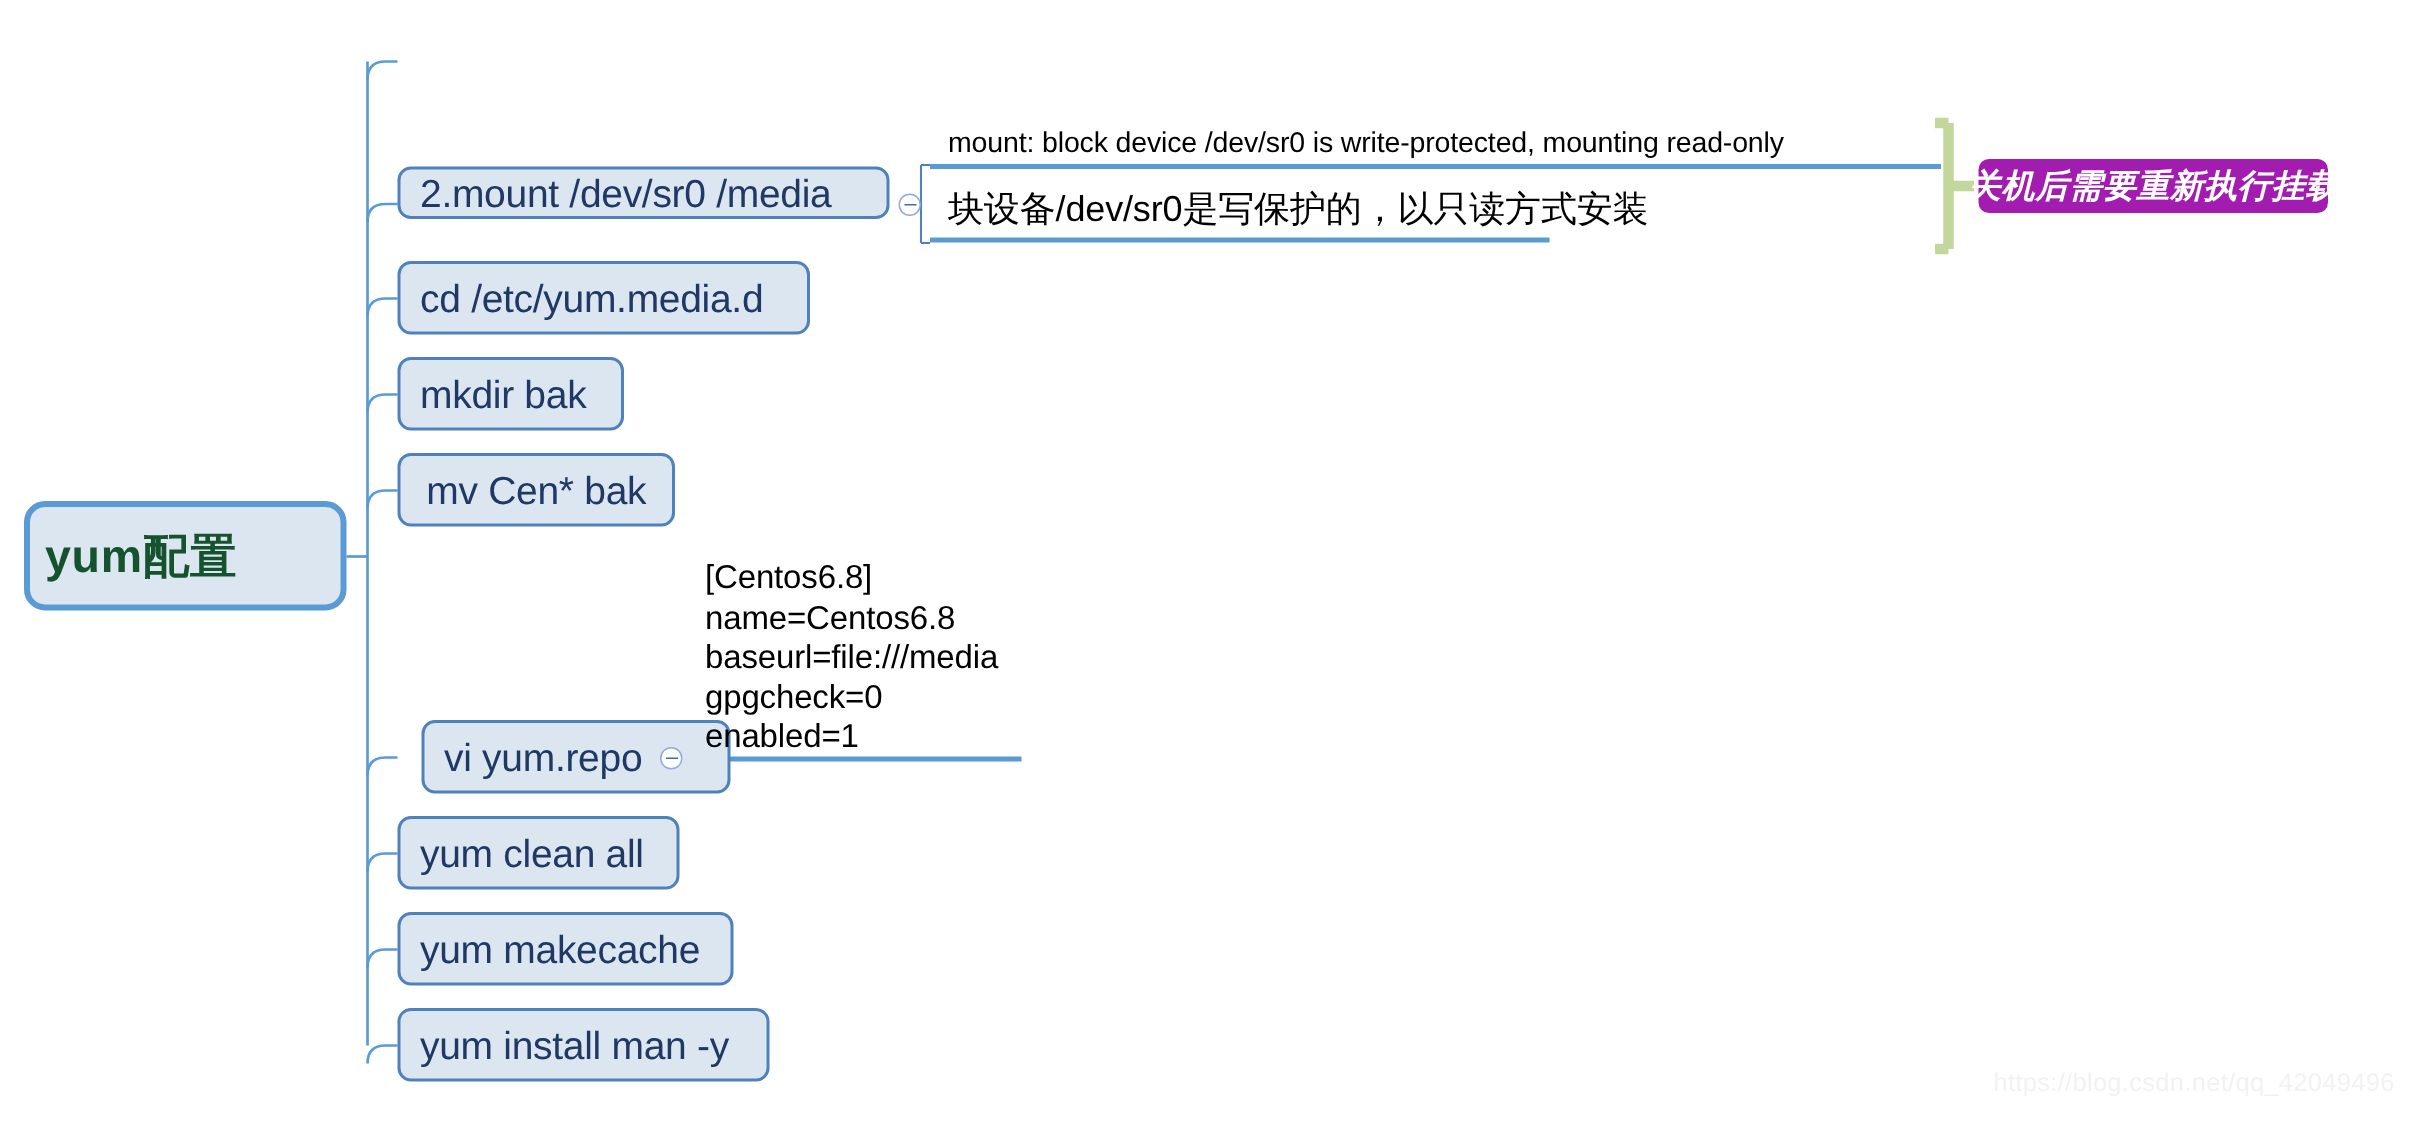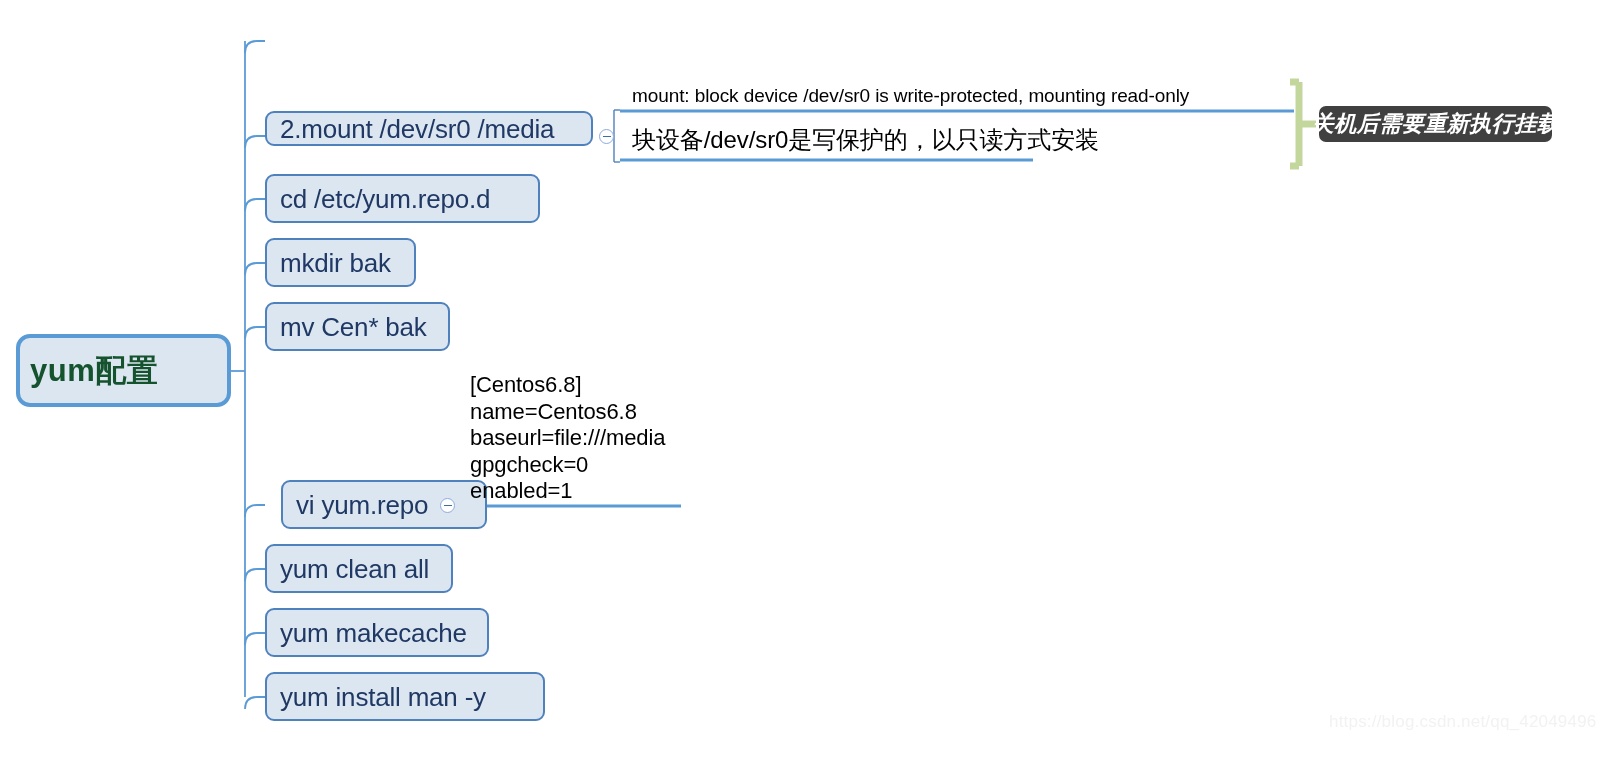--- a/index.html
+++ b/index.html
@@ -73,21 +73,21 @@
     font-size: 22px;
     line-height: 26.5px;
     white-space: pre;
     letter-spacing: -0.1px;
   }
 
   
   .greenbox {
     position: absolute;
     box-sizing: border-box;
-    background: #404040;
+    background: #a21caf;
     border-radius: 7px;
     color: #ffffff;
     font-size: 22px;
     font-style: italic;
     font-weight: bold;
     display: flex;
     align-items: center;
     justify-content: center;
     padding: 0 12px;
     white-space: nowrap;
@@ -176,44 +176,44 @@
   <div class="node center" style="left:16px; top:334px; width:215px; height:73px;">
     <span>yum配置</span>
   </div>
 
 
   <div class="node" style="left:265px; top:111px; width:328px; height:35px;">
     <span>2.mount /dev/sr0 /media</span>
   </div>
 
   <div class="node" style="left:265px; top:174px; width:275px; height:49px;">
-    <span>cd /etc/yum.repo.d</span>
+    <span>cd /etc/yum.media.d</span>
   </div>
 
   <div class="node" style="left:265px; top:238px; width:151px; height:49px;">
     <span>mkdir bak</span>
   </div>
 
-  <div class="node" style="left:265px; top:302px; width:185px; height:49px;">
+  <div class="node" style="left:265px; top:302px; width:185px; height:49px;justify-content:center;">
     <span>mv Cen* bak</span>
   </div>
 
   <div class="node" style="left:281px; top:480px; width:206px; height:49px;">
     <span>vi yum.repo</span>
   </div>
 
   <div class="node" style="left:265px; top:544px; width:188px; height:49px;">
     <span>yum clean all</span>
   </div>
 
   <div class="node" style="left:265px; top:608px; width:224px; height:49px;">
     <span>yum makecache</span>
   </div>
 
-  <div class="node" style="left:265px; top:672px; width:280px; height:49px;">
+  <div class="node" style="left:265px; top:672px; width:248px; height:49px;">
     <span>yum install  man -y</span>
   </div>
 
   <div class="toggle" style="left:599px; top:129px;"></div>
   <div class="toggle" style="left:440px; top:498px;"></div>
 
   <div class="calltext" style="left:632px; top:86px;">mount: block device /dev/sr0 is write-protected, mounting read-only</div>
 
   <div class="calltext" style="left:632px; top:128px; font-size:24px;">块设备/dev/sr0是写保护的，以只读方式安装</div>
 

